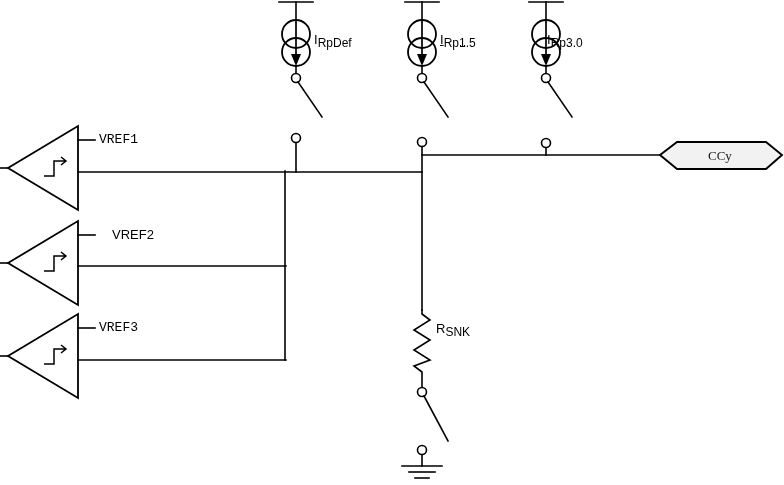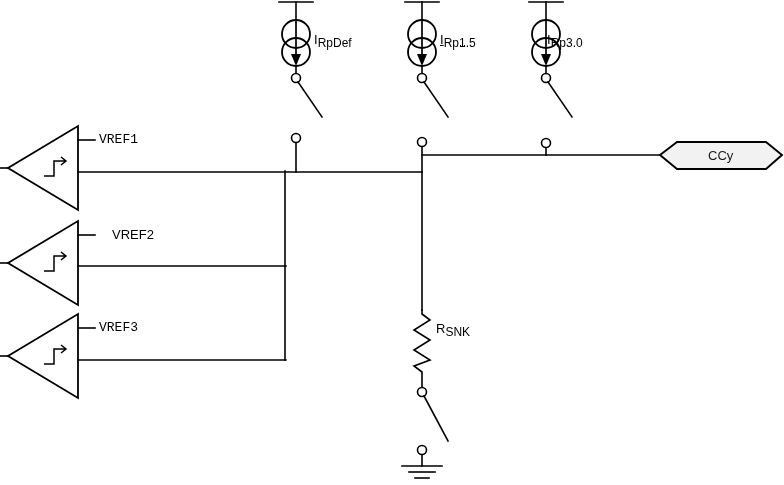--- a/index.html
+++ b/index.html
@@ -75,21 +75,21 @@
     font-size: 12px;
     vertical-align: baseline;
     position: relative;
     top: 3px;
   }
   .lbl-main {
     font-size: 13px;
   }
   .hexlabel {
     position: absolute;
-    font-family: Liberation Sans, sans-serif;
+    font-family: Liberation Serif, serif;
     font-size: 13px;
     color: #1a1a1a;
     white-space: nowrap;
   }
 </style>
 </head>
 <body>
 
 <div id="canvas">
 

